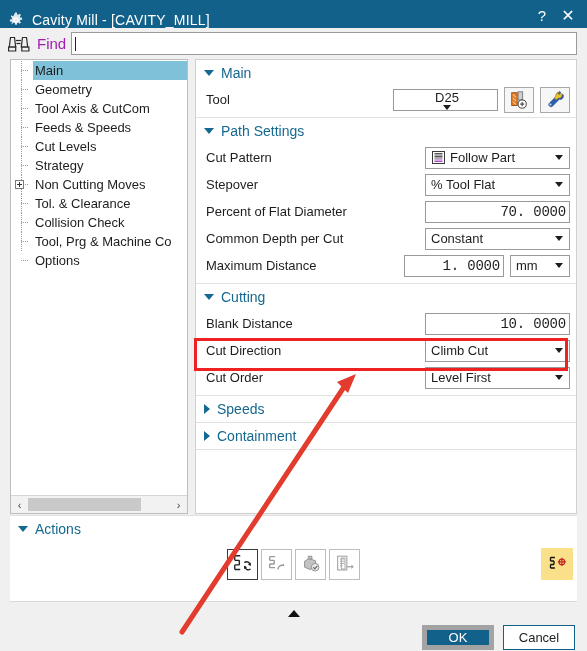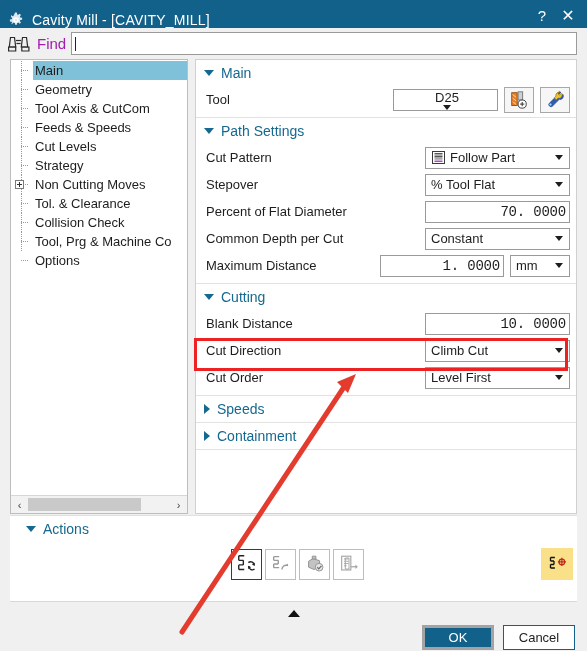--- a/index.html
+++ b/index.html
@@ -120,34 +120,34 @@
   .numfield{
     height:22px;border:1px solid #9a9a9a;background:#ffffff;font-size:14px;
     display:flex;align-items:center;justify-content:flex-end;
     padding:0 3px 0 4px;box-sizing:border-box;
     font-family:"Liberation Mono", monospace;letter-spacing:-.2px;
     overflow:hidden;white-space:nowrap;
   }
   .w-combo-tool{width:105px;flex-direction:column;}
   .w-combo-std{width:145px;justify-content:space-between;}
   .w-num-std{width:145px;}
-  .w-num-small{width:124px;}
+  .w-num-small{width:100px;}
   .w-combo-unit{width:60px;}
 
   .iconbtn{
     width:30px;height:26px;border:1px solid #a8a8a8;background:#f6f6f6;
     display:flex;align-items:center;justify-content:center;box-sizing:border-box;
     flex:0 0 auto;
   }
   .pat-icon{width:15px;height:15px;flex:0 0 auto;margin-right:4px;}
 
   
   .actions{
     position:absolute;left:10px;right:10px;top:515px;height:86px;background:#ffffff;
-    border:1px solid #e0e0e0;border-left:none;border-right:none;padding-left:8px;
+    border:1px solid #e0e0e0;border-left:none;border-right:none;
   }
   .act-head{display:flex;align-items:center;height:26px;padding-left:8px;gap:7px;color:#15688f;font-size:14px;}
   .act-icons{display:flex;align-items:center;height:44px;justify-content:center;gap:3px;position:relative;}
   .act-btn{
     width:31px;height:31px;border:1px solid #bdbdbd;background:#ffffff;
     display:flex;align-items:center;justify-content:center;box-sizing:border-box;
   }
   .act-btn.strong{border-color:#3a3a3a;}
   .act-right{
     position:absolute;right:4px;top:6px;width:32px;height:32px;background:#fbe08a;
@@ -161,21 +161,21 @@
   .tri-up{width:0;height:0;border-left:6px solid transparent;border-right:6px solid transparent;border-bottom:7px solid #111;}
 
   .footer{
     position:absolute;left:0;right:0;top:623px;height:28px;background:#f0f0f0;
     display:flex;align-items:center;justify-content:flex-end;gap:9px;padding-right:12px;
   }
   .btn{
     height:25px;min-width:72px;display:flex;align-items:center;justify-content:center;
     font-size:13px;box-sizing:border-box;
   }
-  .btn.primary{background:#12618a;color:#ffffff;border:3px solid #a3a3a3;}
+  .btn.primary{background:#12618a;color:#ffffff;border:5px solid #a3a3a3;}
   .btn.secondary{background:#ffffff;color:#1d1d1d;border:1px solid #12618a;}
 
   
   .hl-box{
     position:absolute;border:3px solid #ee2222;box-sizing:border-box;pointer-events:none;
   }
   .anno-arrow{position:absolute;left:0;top:0;width:587px;height:651px;pointer-events:none;}
 </style>
 </head>
 <body>

